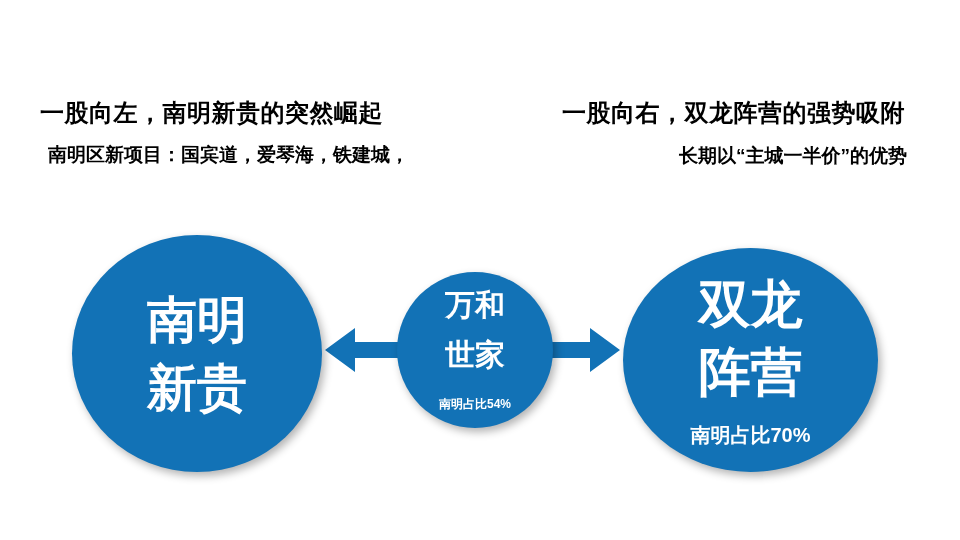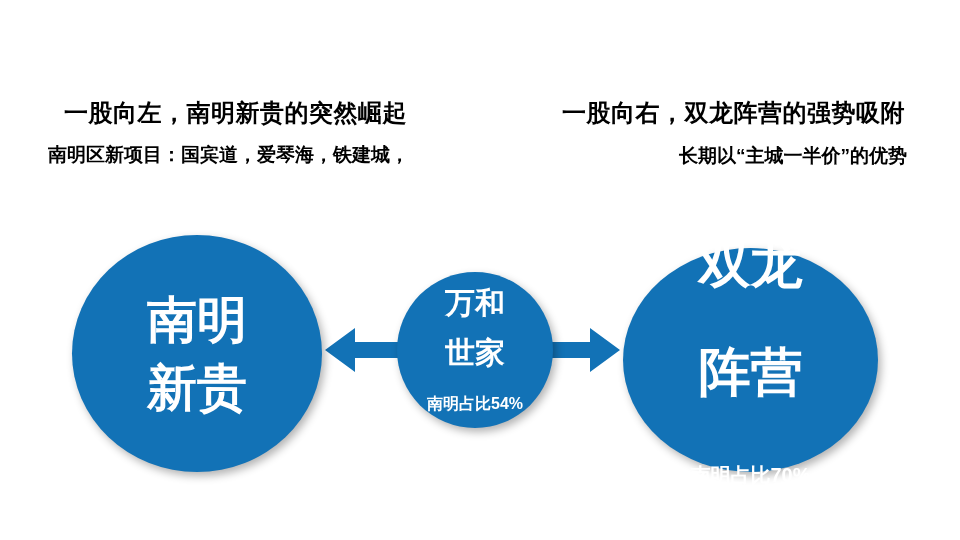--- a/index.html
+++ b/index.html
@@ -14,21 +14,21 @@
   }
 
   .heading {
     position: absolute;
     top: 97px;
     font-size: 24px;
     font-weight: bold;
     white-space: nowrap;
     letter-spacing: 0.5px;
   }
-  .heading-left { left: 64px; }
+  .heading-left { left: 40px; }
   .heading-right { right: 55px; text-align: right; }
 
   .body-line {
     position: absolute;
     left: 48px;
     font-size: 19px;
     font-weight: bold;
     white-space: nowrap;
   }
   .body-line-1 { top: 142px; }
@@ -64,23 +64,23 @@
     justify-content: center;
     text-align: center;
     font-weight: bold;
     box-shadow: 3px 4px 8px rgba(0,0,0,0.30);
   }
   .circle-left  { left: 72px;  top: 235px; width: 250px; height: 237px; }
   .circle-left .big  { font-size: 50px; line-height: 1.36; }
 
   .circle-center { left: 397px; top: 272px; width: 156px; height: 156px; gap: 16px; }
   .circle-center .big  { font-size: 30px; line-height: 1.15; }
-  .circle-center .stat { font-size: 16px; margin-top: 7px; }
+  .circle-center .stat { font-size: 12px; margin-top: 7px; }
 
-  .circle-right { left: 623px; top: 248px; width: 255px; height: 224px; gap: 40px; }
+  .circle-right { left: 623px; top: 248px; width: 255px; height: 224px; }
   .circle-right .big  { font-size: 52px; line-height: 1.3; }
   .circle-right .stat { font-size: 20px; margin-top: 16px; }
 
   .arrow { position: absolute; display: block; }
   .arrow polygon { fill: var(--primary-blue, #1272B6); }
   .arrow-left  { left: 325px; top: 327px; }
   .arrow-right { left: 535px; top: 327px; }
 </style>
 </head>
 <body>

